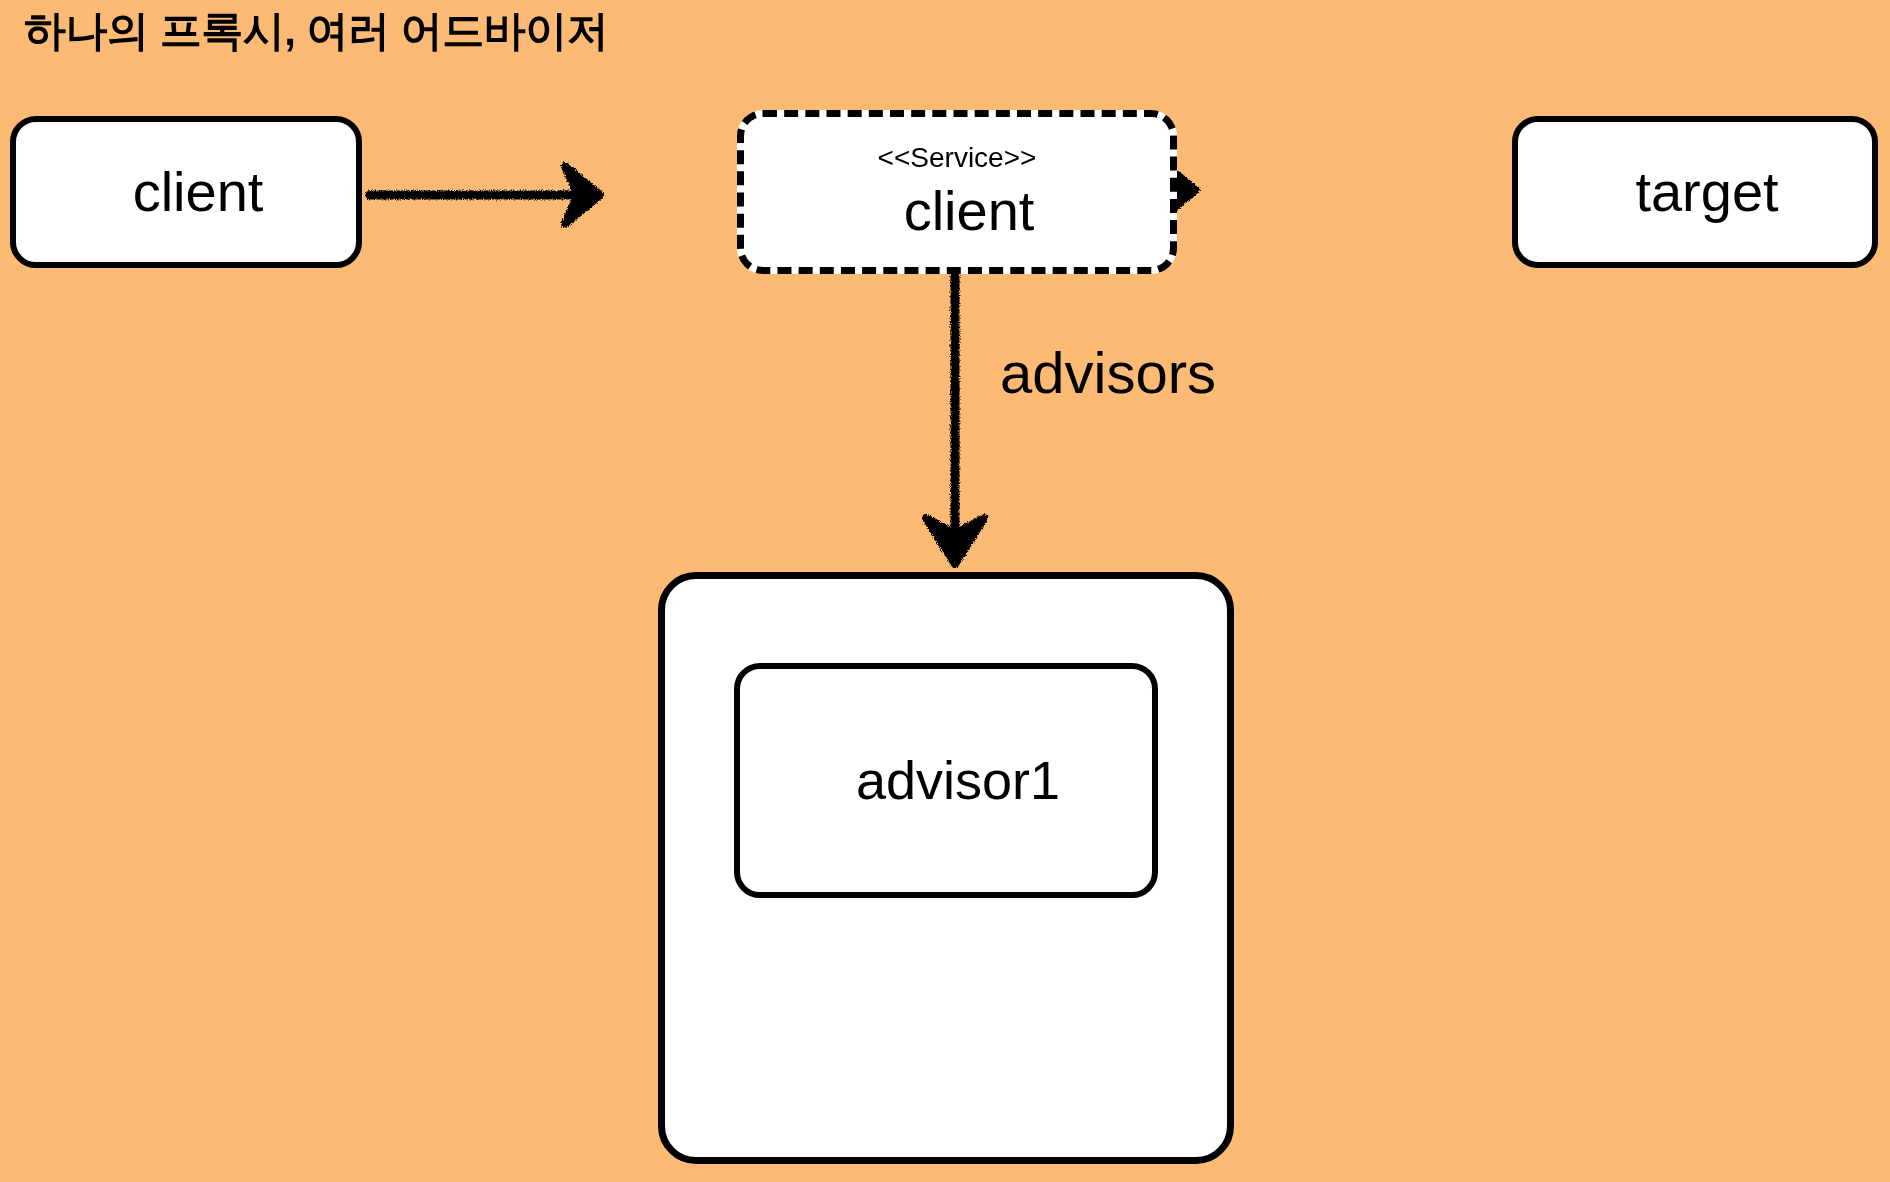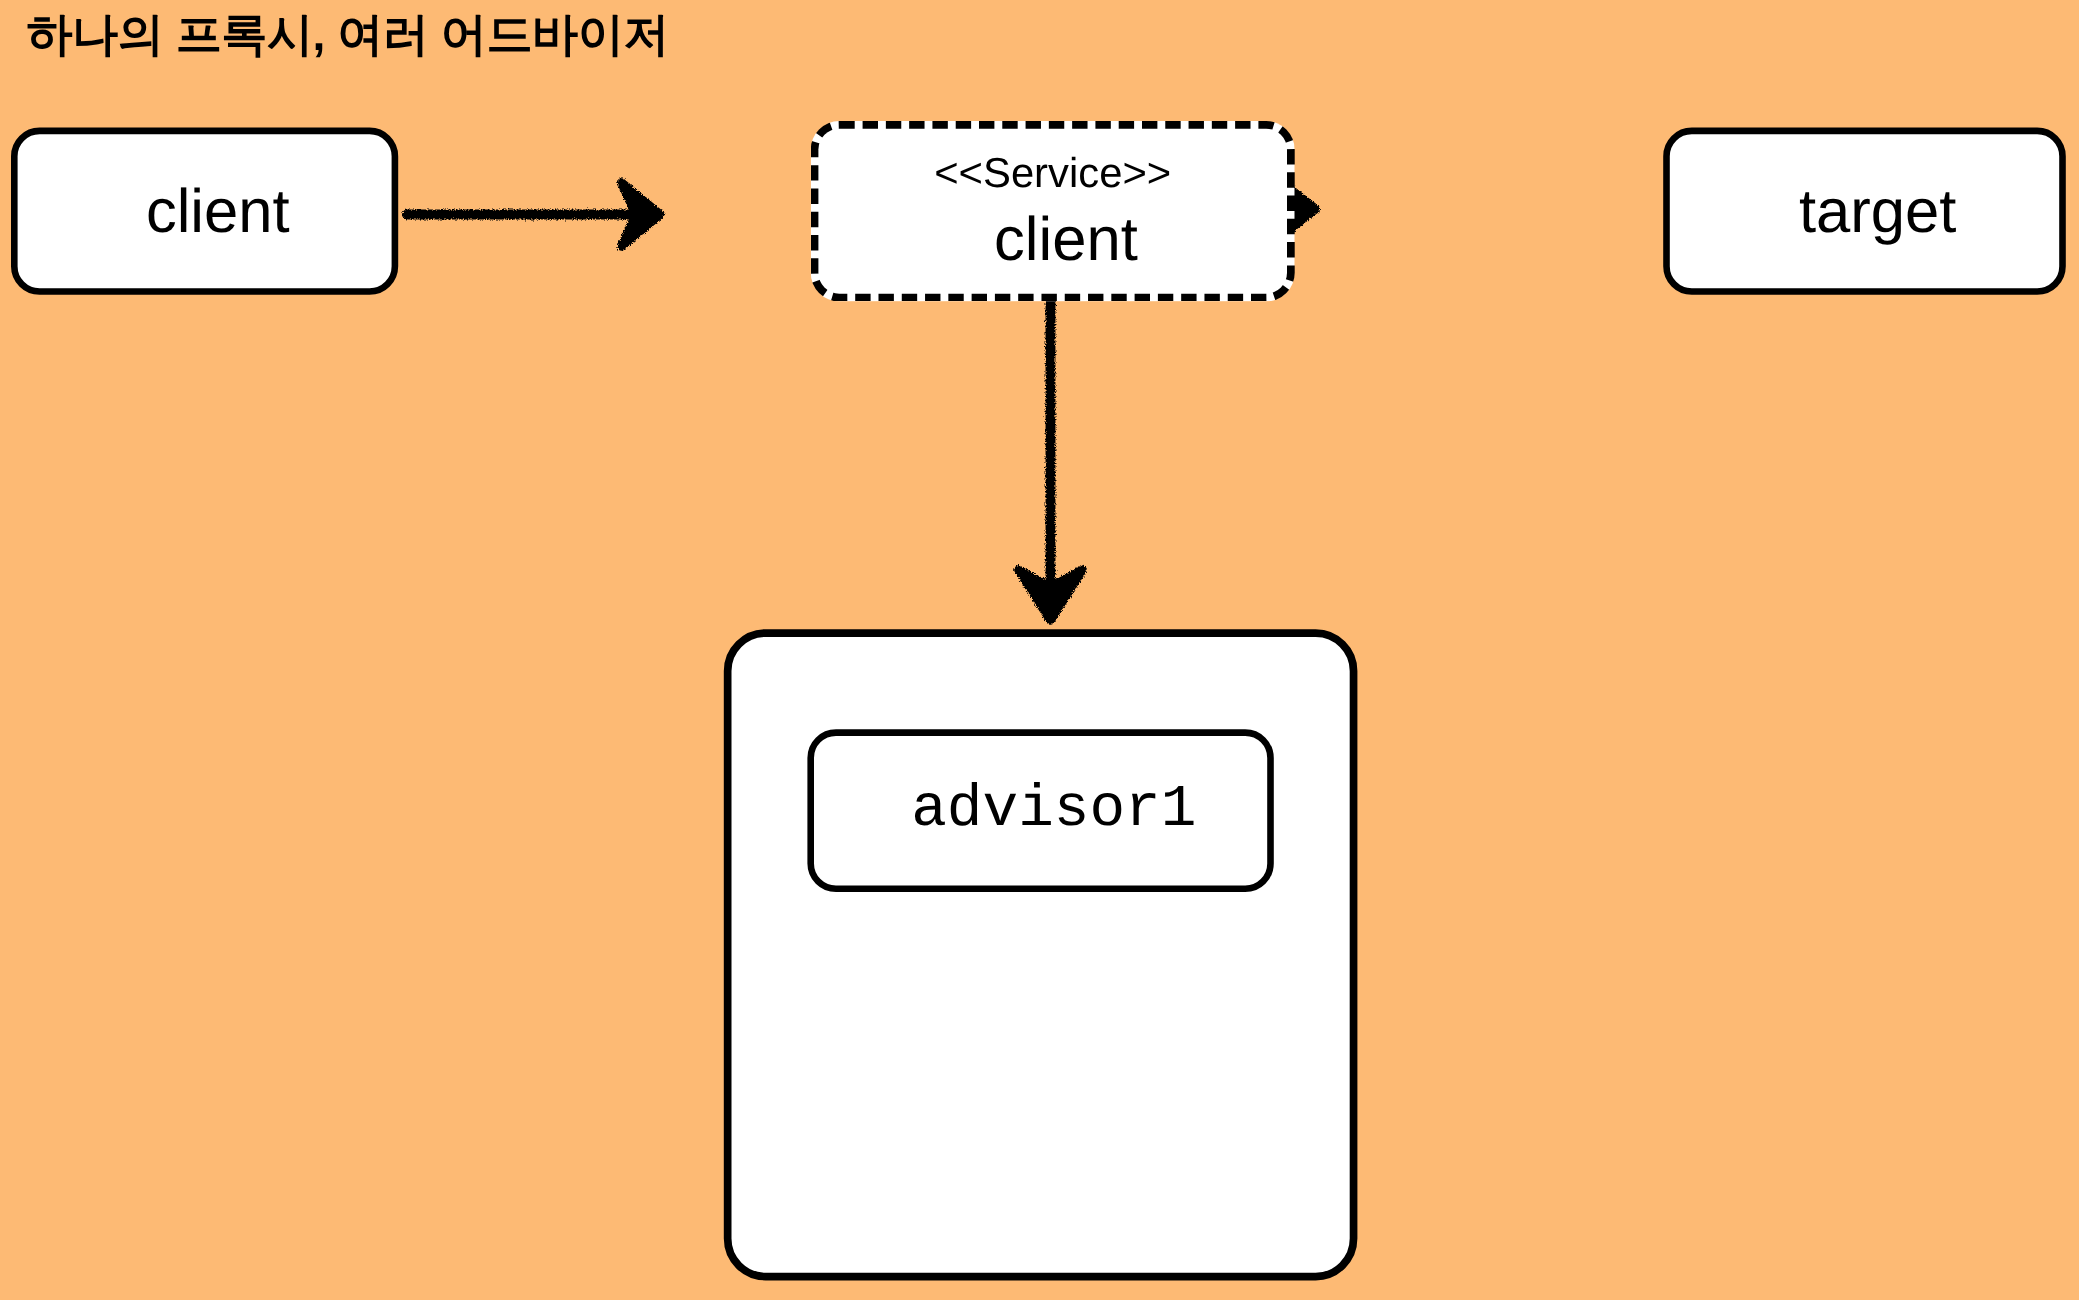--- a/index.html
+++ b/index.html
@@ -53,21 +53,21 @@
   }
 
   .node-label {
     font-size: 56px;
     font-weight: normal;
     line-height: 1.05;
     color: #000000;
     margin-left: 24px;
   }
   .stereotype {
-    font-size: 38px;
+    font-size: 28px;
     font-weight: normal;
     line-height: 1.1;
     color: #000000;
   }
 
   
   #node-client {
     left: 10px;
     top: 116px;
     width: 352px;
@@ -97,28 +97,27 @@
     flex-direction: column;
     justify-content: flex-start;
     padding-top: 84px;
     gap: 36px;
   }
 
   .advisor-box {
     position: relative;
     box-sizing: border-box;
     width: 424px;
-    height: 148px;
+    height: 235px;
     border: 6px solid #000000;
     border-radius: 26px;
     background: #ffffff;
     display: flex;
     align-items: center;
     justify-content: center;
-    font-family: Liberation Mono, monospace;
   }
   .advisor-box .node-label {
     font-size: 54px;
   }
 
   
   #edge-label-advisors {
     position: absolute;
     left: 1000px;
     top: 344px;
@@ -175,20 +174,21 @@
 
   <div id="node-proxy" class="node dashed">
     <div class="stereotype">&lt;&lt;Service&gt;&gt;</div>
     <div class="node-label">client</div>
   </div>
 
   <div id="node-target" class="node solid">
     <div class="node-label">target</div>
   </div>
 
+  <div id="edge-label-advisors">advisors</div>
 
   <div id="node-advisors-container" class="node solid">
     <div class="advisor-box">
       <div class="node-label">advisor1</div>
     </div>
   </div>
 
 </div>
 
 </body></html>

